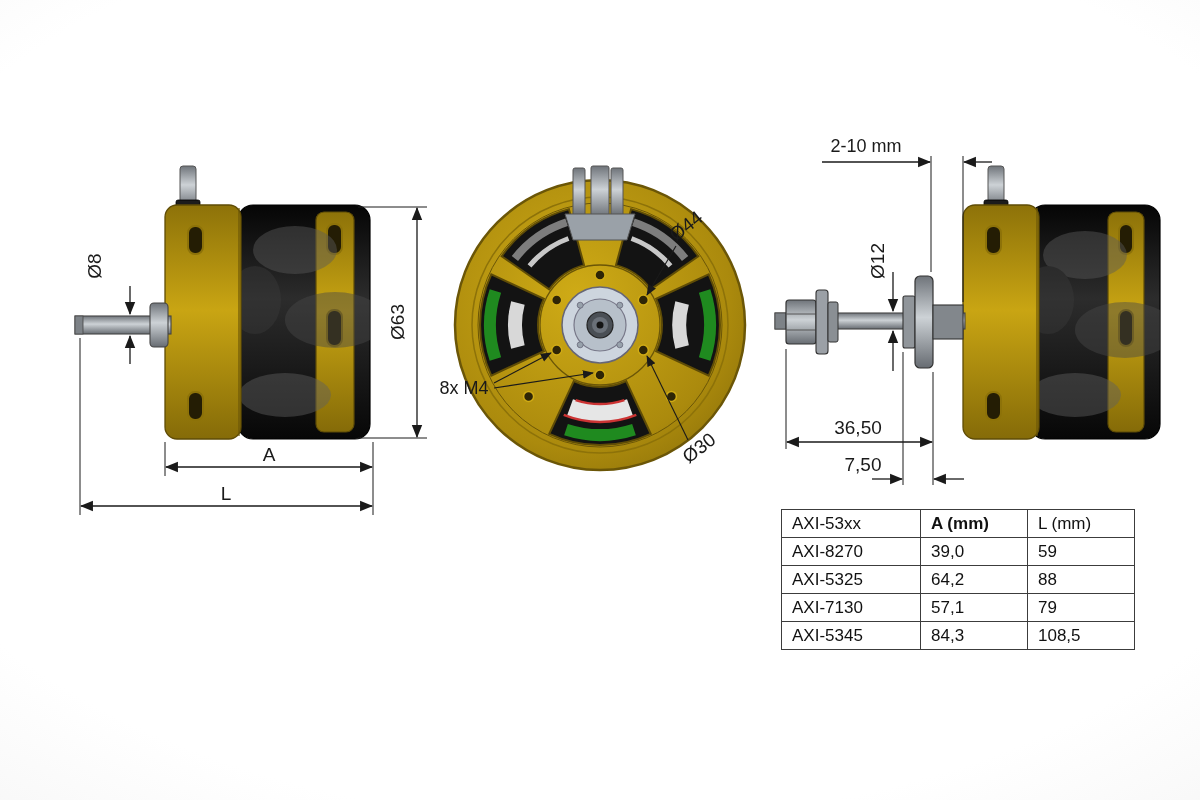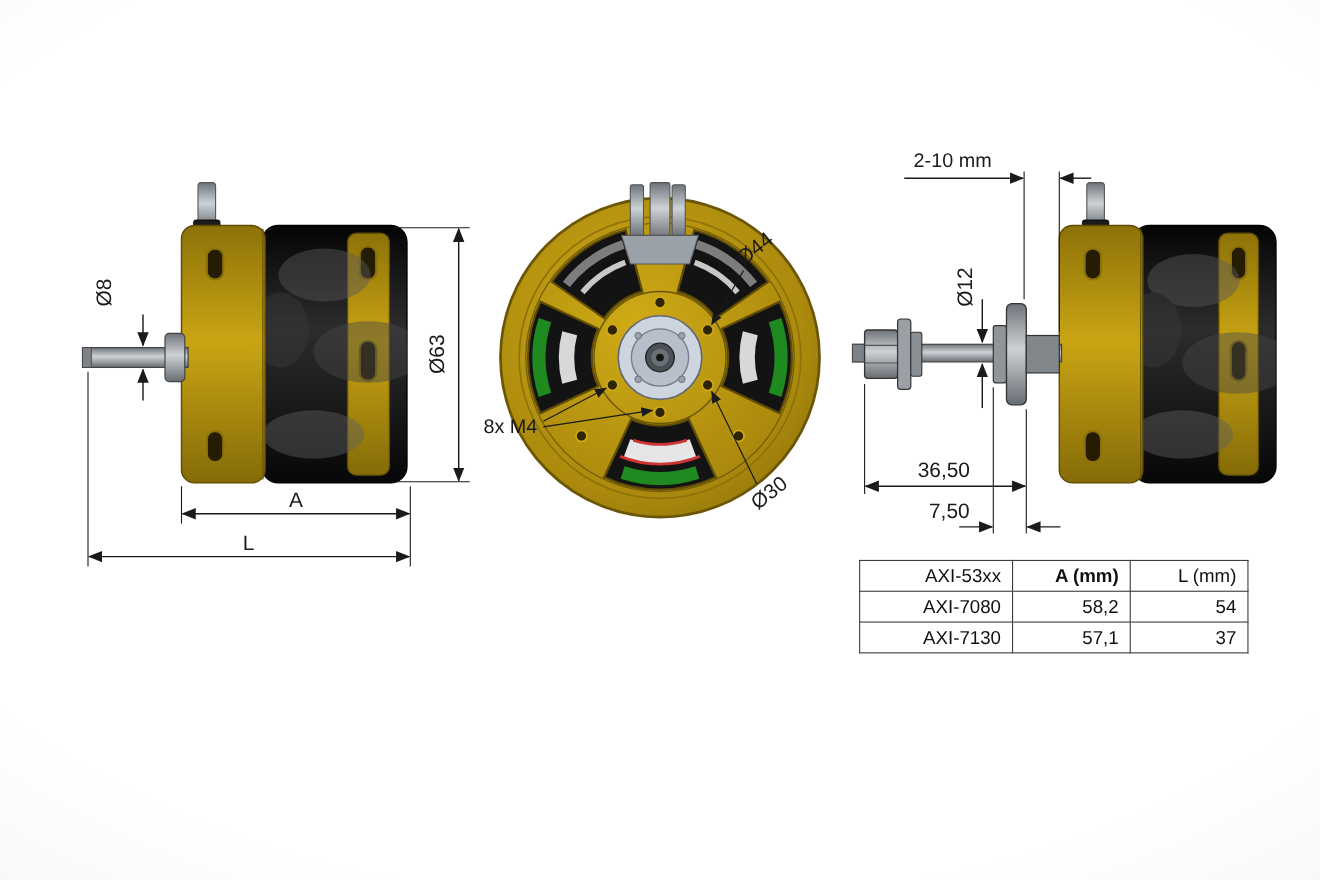--- a/index.html
+++ b/index.html
@@ -15,21 +15,21 @@
   .dline{stroke:#1a1a1a;stroke-width:1.3;fill:none;}
   .eline{stroke:#1a1a1a;stroke-width:1;fill:none;}
   .lead{stroke:#1a1a1a;stroke-width:1.1;fill:none;}
   
   .dim-table{
     position:absolute;left:781px;top:509px;
     border-collapse:collapse;font-size:17px;color:#111;
   }
   .dim-table td,.dim-table th{
     border:1.6px solid #3c3c3c;font-weight:normal;
-    padding:2px 10px;height:23px;text-align:right;background:rgba(255,255,255,0.6);
+    padding:2px 10px;height:23px;text-align:left;background:rgba(255,255,255,0.6);
   }
   .dim-table .c-model{width:118px;}
   .dim-table .c-a{width:86px;font-weight:bold;}
   .dim-table .c-l{width:86px;}
 </style>
 </head>
 <body>
 
 <div class="canvas">
 
@@ -257,25 +257,35 @@
 </svg>
 
 <table class="dim-table">
   <tbody>
     <tr>
       <th class="c-model">AXI-53xx</th>
       <th class="c-a">A (mm)</th>
       <th class="c-l">L (mm)</th>
     </tr>
     <tr>
-      <td>AXI-7080</td>
-      <td>58,2</td>
-      <td>54</td>
+      <td>AXI-8270</td>
+      <td>39,0</td>
+      <td>59</td>
+    </tr>
+    <tr>
+      <td>AXI-5325</td>
+      <td>64,2</td>
+      <td>88</td>
     </tr>
     <tr>
       <td>AXI-7130</td>
       <td>57,1</td>
-      <td>37</td>
+      <td>79</td>
+    </tr>
+    <tr>
+      <td>AXI-5345</td>
+      <td>84,3</td>
+      <td>108,5</td>
     </tr>
   </tbody>
 </table>
 
 </div>
 
 </body></html>

